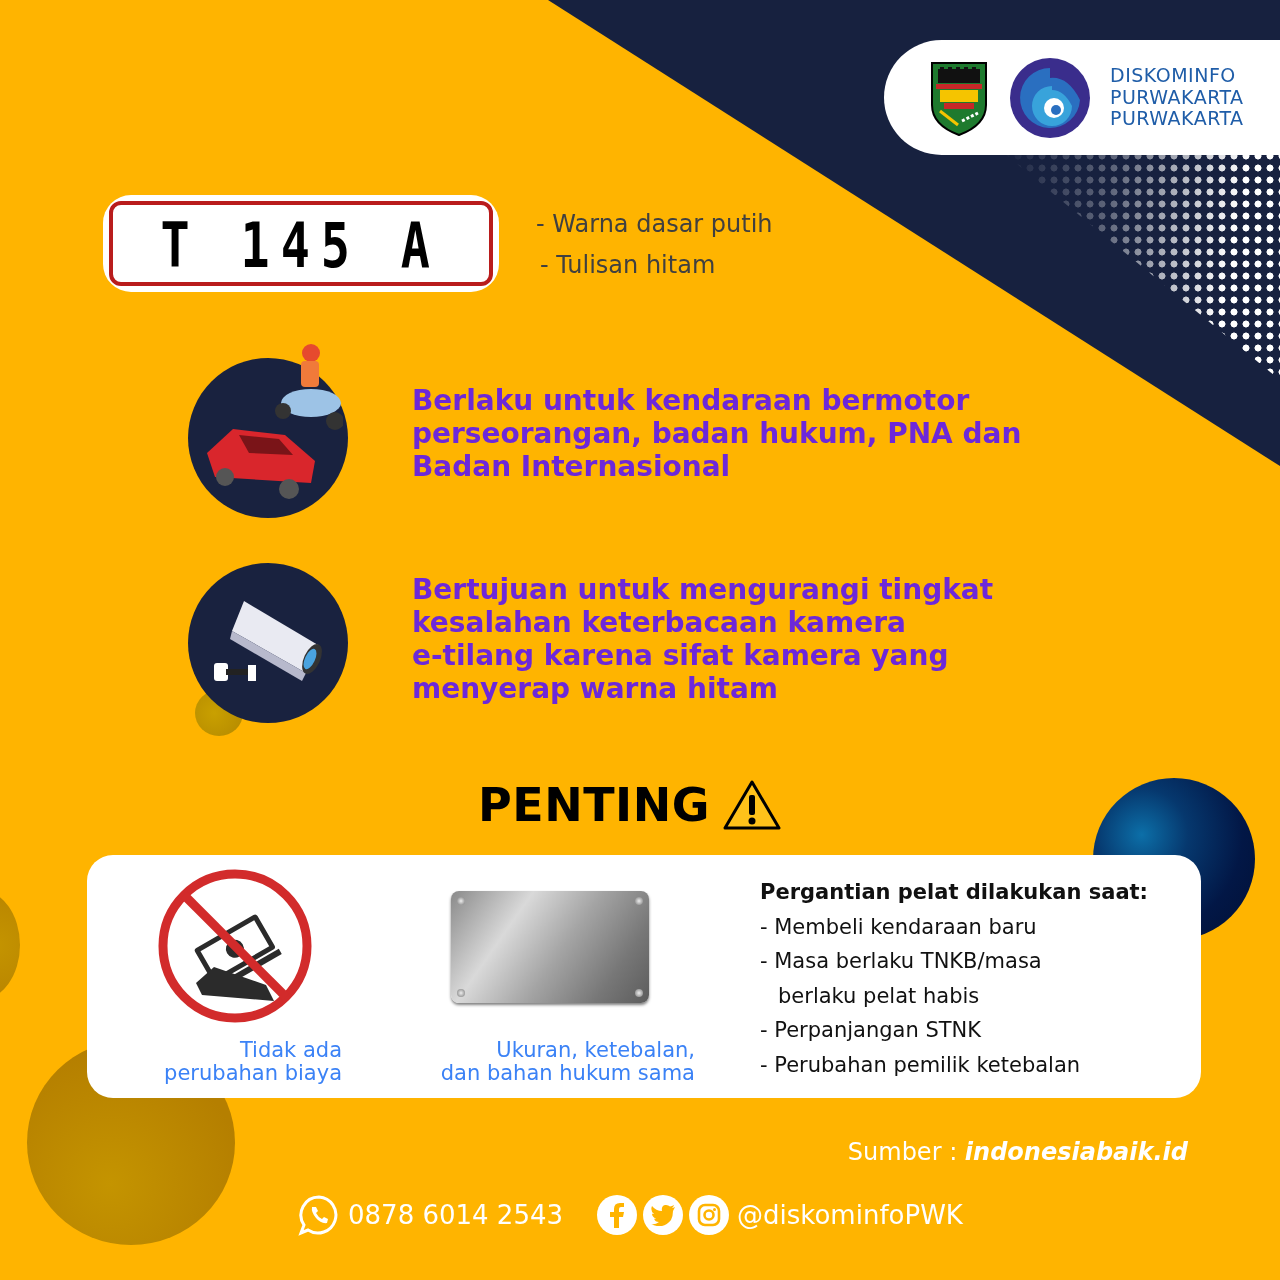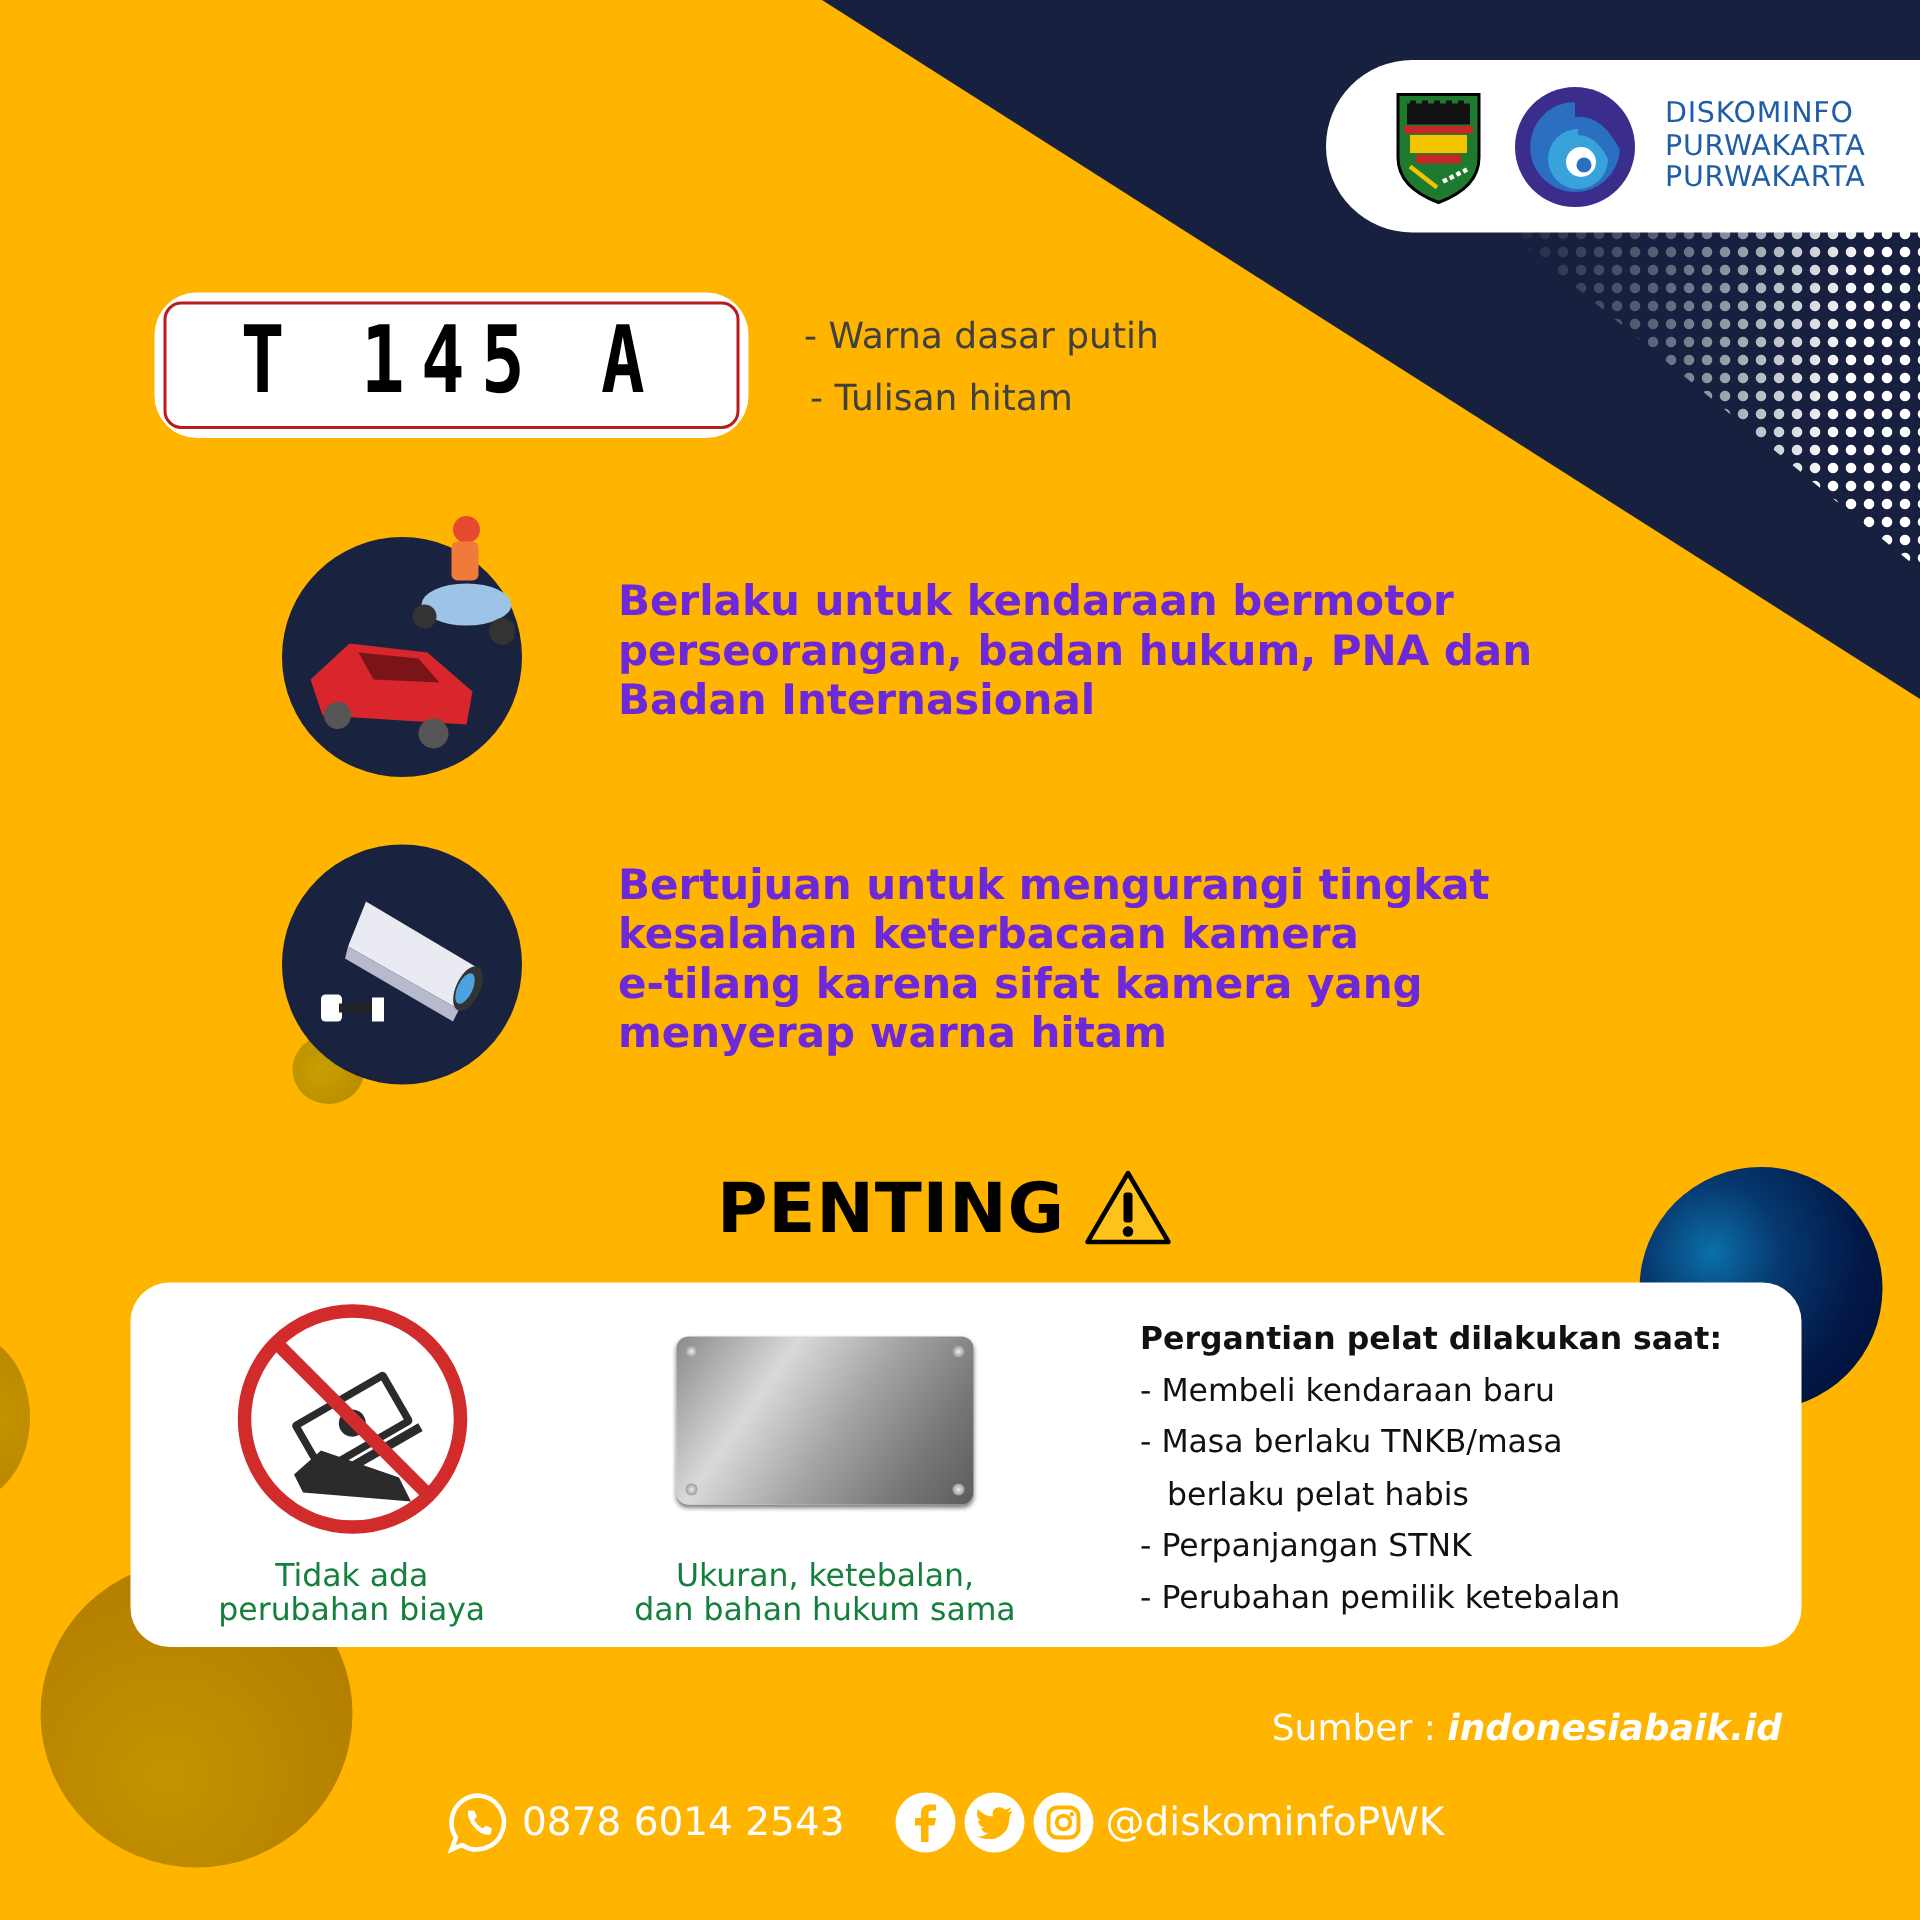--- a/index.html
+++ b/index.html
@@ -42,22 +42,22 @@
     .kominfo { width: 84px; height: 84px; margin-left: 8px; }
     .logo-text { margin-left: 8px; line-height: 1.15; }
     .logo-text .l1 { font-weight: normal; color: #1F5DA8; font-size: 19px; letter-spacing: 0.5px; }
     .logo-text .l2, .logo-text .l3 { color: #1F5DA8; font-size: 19px; letter-spacing: 0.5px; }
 
     .plate {
       position: absolute; left: 103px; top: 195px; width: 396px; height: 97px;
       background: #fff; border-radius: 28px; padding: 6px;
     }
     .plate-inner {
-      width: 100%; height: 100%; border: 2px solid #b91c1c; border-radius: 12px;
-      display: flex; align-items: flex-start; justify-content: center;
+      width: 100%; height: 100%; border: 4px solid #b91c1c; border-radius: 12px;
+      display: flex; align-items: flex-end; justify-content: center;
     }
     .plate-text {
       font-family: "DejaVu Sans Mono", "Liberation Mono", monospace;
       font-weight: bold; font-size: 62px; letter-spacing: 14px; color: #000;
       transform: scaleX(0.78); white-space: pre;
     }
     .plate-notes { position: absolute; left: 536px; top: 210px; font-size: 24px; color: #404040; }
     .plate-notes div { height: 41px; }
     .plate-notes div:nth-child(2) { padding-left: 4px; }
 
@@ -78,21 +78,21 @@
     .penting {
       position: absolute; left: 478px; top: 778px; display: flex; align-items: center; gap: 12px;
     }
     .penting-title { font-weight: bold; font-size: 46px; color: #000; letter-spacing: 0.5px; }
     .warn { width: 60px; height: 52px; }
 
     .card {
       position: absolute; left: 87px; top: 855px; width: 1114px; height: 243px;
       background: #fff; border-radius: 26px;
     }
-    .card .col { position: absolute; text-align: center; font-size: 21px; line-height: 23px; color: #15803d; }
+    .card .col { position: absolute; text-align: right; font-size: 21px; line-height: 23px; color: #3b82f6; }
     .col.c1 { left: 40px; top: 12px; width: 215px; }
     .col.c2 { left: 318px; top: 36px; width: 290px; }
     .noicon { width: 158px; height: 158px; display: block; margin: 0 auto 14px; }
     .plate-metal {
       width: 198px; height: 112px; margin: 0 auto 36px; border-radius: 8px;
       background: linear-gradient(125deg, #8a8a8a 0%, #d9d9d9 30%, #a4a4a4 55%, #777 80%, #5c5c5c 100%);
       box-shadow: 0 2px 3px rgba(0,0,0,.5); position: relative;
     }
     .screw { position: absolute; width: 8px; height: 8px; border-radius: 50%;
       background: radial-gradient(circle, #eee, #777); }

